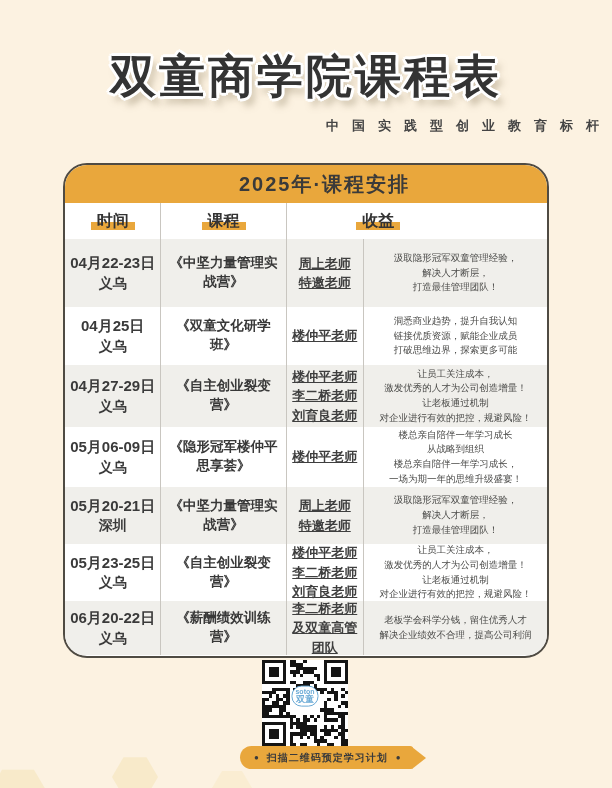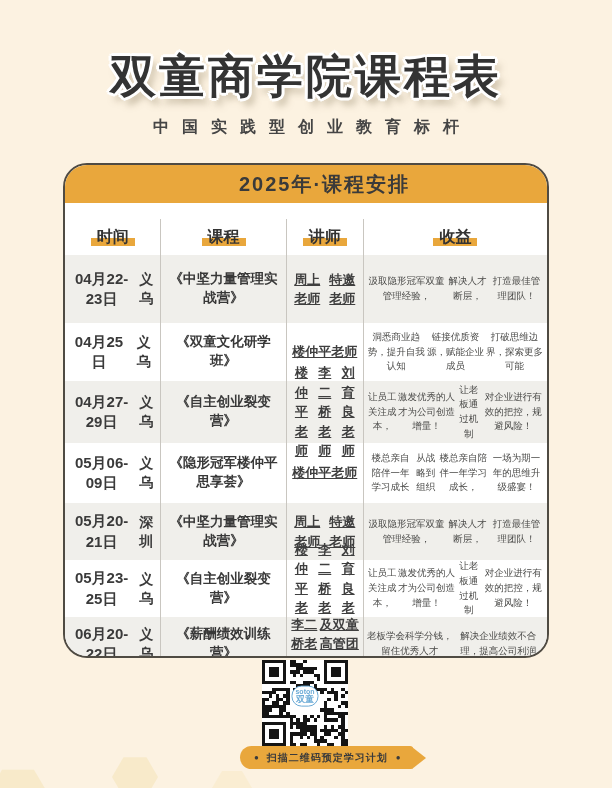--- a/index.html
+++ b/index.html
@@ -38,39 +38,39 @@
     text-align:center;
     font-size:46px;font-weight:900;letter-spacing:3px;
     color:#333;
     text-shadow:
       -2px -2px 0 #fff, 2px -2px 0 #fff, -2px 2px 0 #fff, 2px 2px 0 #fff,
       0 -3px 0 #fff, 0 3px 0 #fff, -3px 0 0 #fff, 3px 0 0 #fff,
       5px 7px 7px rgba(135,120,90,.5);
   }
   .subtitle{
     position:absolute;top:117px;left:0;width:100%;
-    text-align:center;
-    font-size:16px;font-weight:700;color:#454545;
+    text-align:right;
+    font-size:13px;font-weight:700;color:#454545;
     letter-spacing:13px;text-indent:13px;
   }
 
   
   .card{
     position:absolute;left:63px;top:163px;width:486px;height:495px;
     background:#fff;
     border:2px solid var(--card-border);
     border-radius:24px;
     overflow:hidden;
   }
   .card-banner{
     height:38px;background:var(--accent);
     display:flex;align-items:center;justify-content:center;
     font-size:20px;font-weight:800;letter-spacing:2px;color:#3a3a3a;padding-left:37px;
   }
-  .header-row{display:flex;height:36px;background:#fff;margin-top:16px;}
+  .header-row{display:flex;height:36px;background:#fff;}
   .hcell{
     display:flex;align-items:center;justify-content:center;
     border-right:1px solid var(--divider);
   }
   .hcell:last-child{border-right:none;}
   .hl{
     font-size:16px;font-weight:800;color:#333;
     background:linear-gradient(transparent 58%, var(--accent) 58%);
     padding:0 6px;line-height:1.15;
   }
@@ -83,21 +83,21 @@
   .row{display:flex;}
   .row:nth-child(1){height:68px;}
   .row:nth-child(2){height:58px;}
   .row:nth-child(3){height:62px;}
   .row:nth-child(4){height:60px;}
   .row:nth-child(5){height:57px;}
   .row:nth-child(6){height:57px;}
   .row:nth-child(7){height:54px;}
   .row:nth-child(odd){background:var(--row-alt);}
   .cell{
-    display:flex;flex-direction:row;align-items:center;justify-content:center;
+    display:flex;flex-direction:column;align-items:center;justify-content:center;
     text-align:center;
     border-right:1px solid var(--divider);
     padding:2px 3px;
   }
   .cell:last-child{border-right:none;}
   .date{font-size:15px;font-weight:800;color:#3a3a3a;line-height:1.35;}
   .city{font-size:14px;font-weight:800;color:#3a3a3a;line-height:1.35;}
   .course{font-size:13.5px;font-weight:800;color:#383838;line-height:1.4;}
   .cell-lect div{font-size:13px;font-weight:700;color:#3f3f3f;line-height:1.5;text-decoration:underline;}
   .cell-benefit div{font-size:9.5px;font-weight:500;color:#4a4a48;line-height:1.55;}
@@ -145,23 +145,20 @@
 
 <div class="card">
   <div class="card-banner">2025年·课程安排</div>
 
   <div class="header-row">
     <div class="hcell c-time">
       <span class="hl">时间</span>
     </div>
     <div class="hcell c-course">
       <span class="hl">课程</span>
-    </div>
-    <div class="hcell c-lect">
-      <span class="hl">讲师</span>
     </div>
     <div class="hcell c-benefit">
       <span class="hl">收益</span>
     </div>
   </div>
 
   <div class="rows">
   <div class="row">
     <div class="cell c-time">
       <div class="date">04月22-23日</div>

